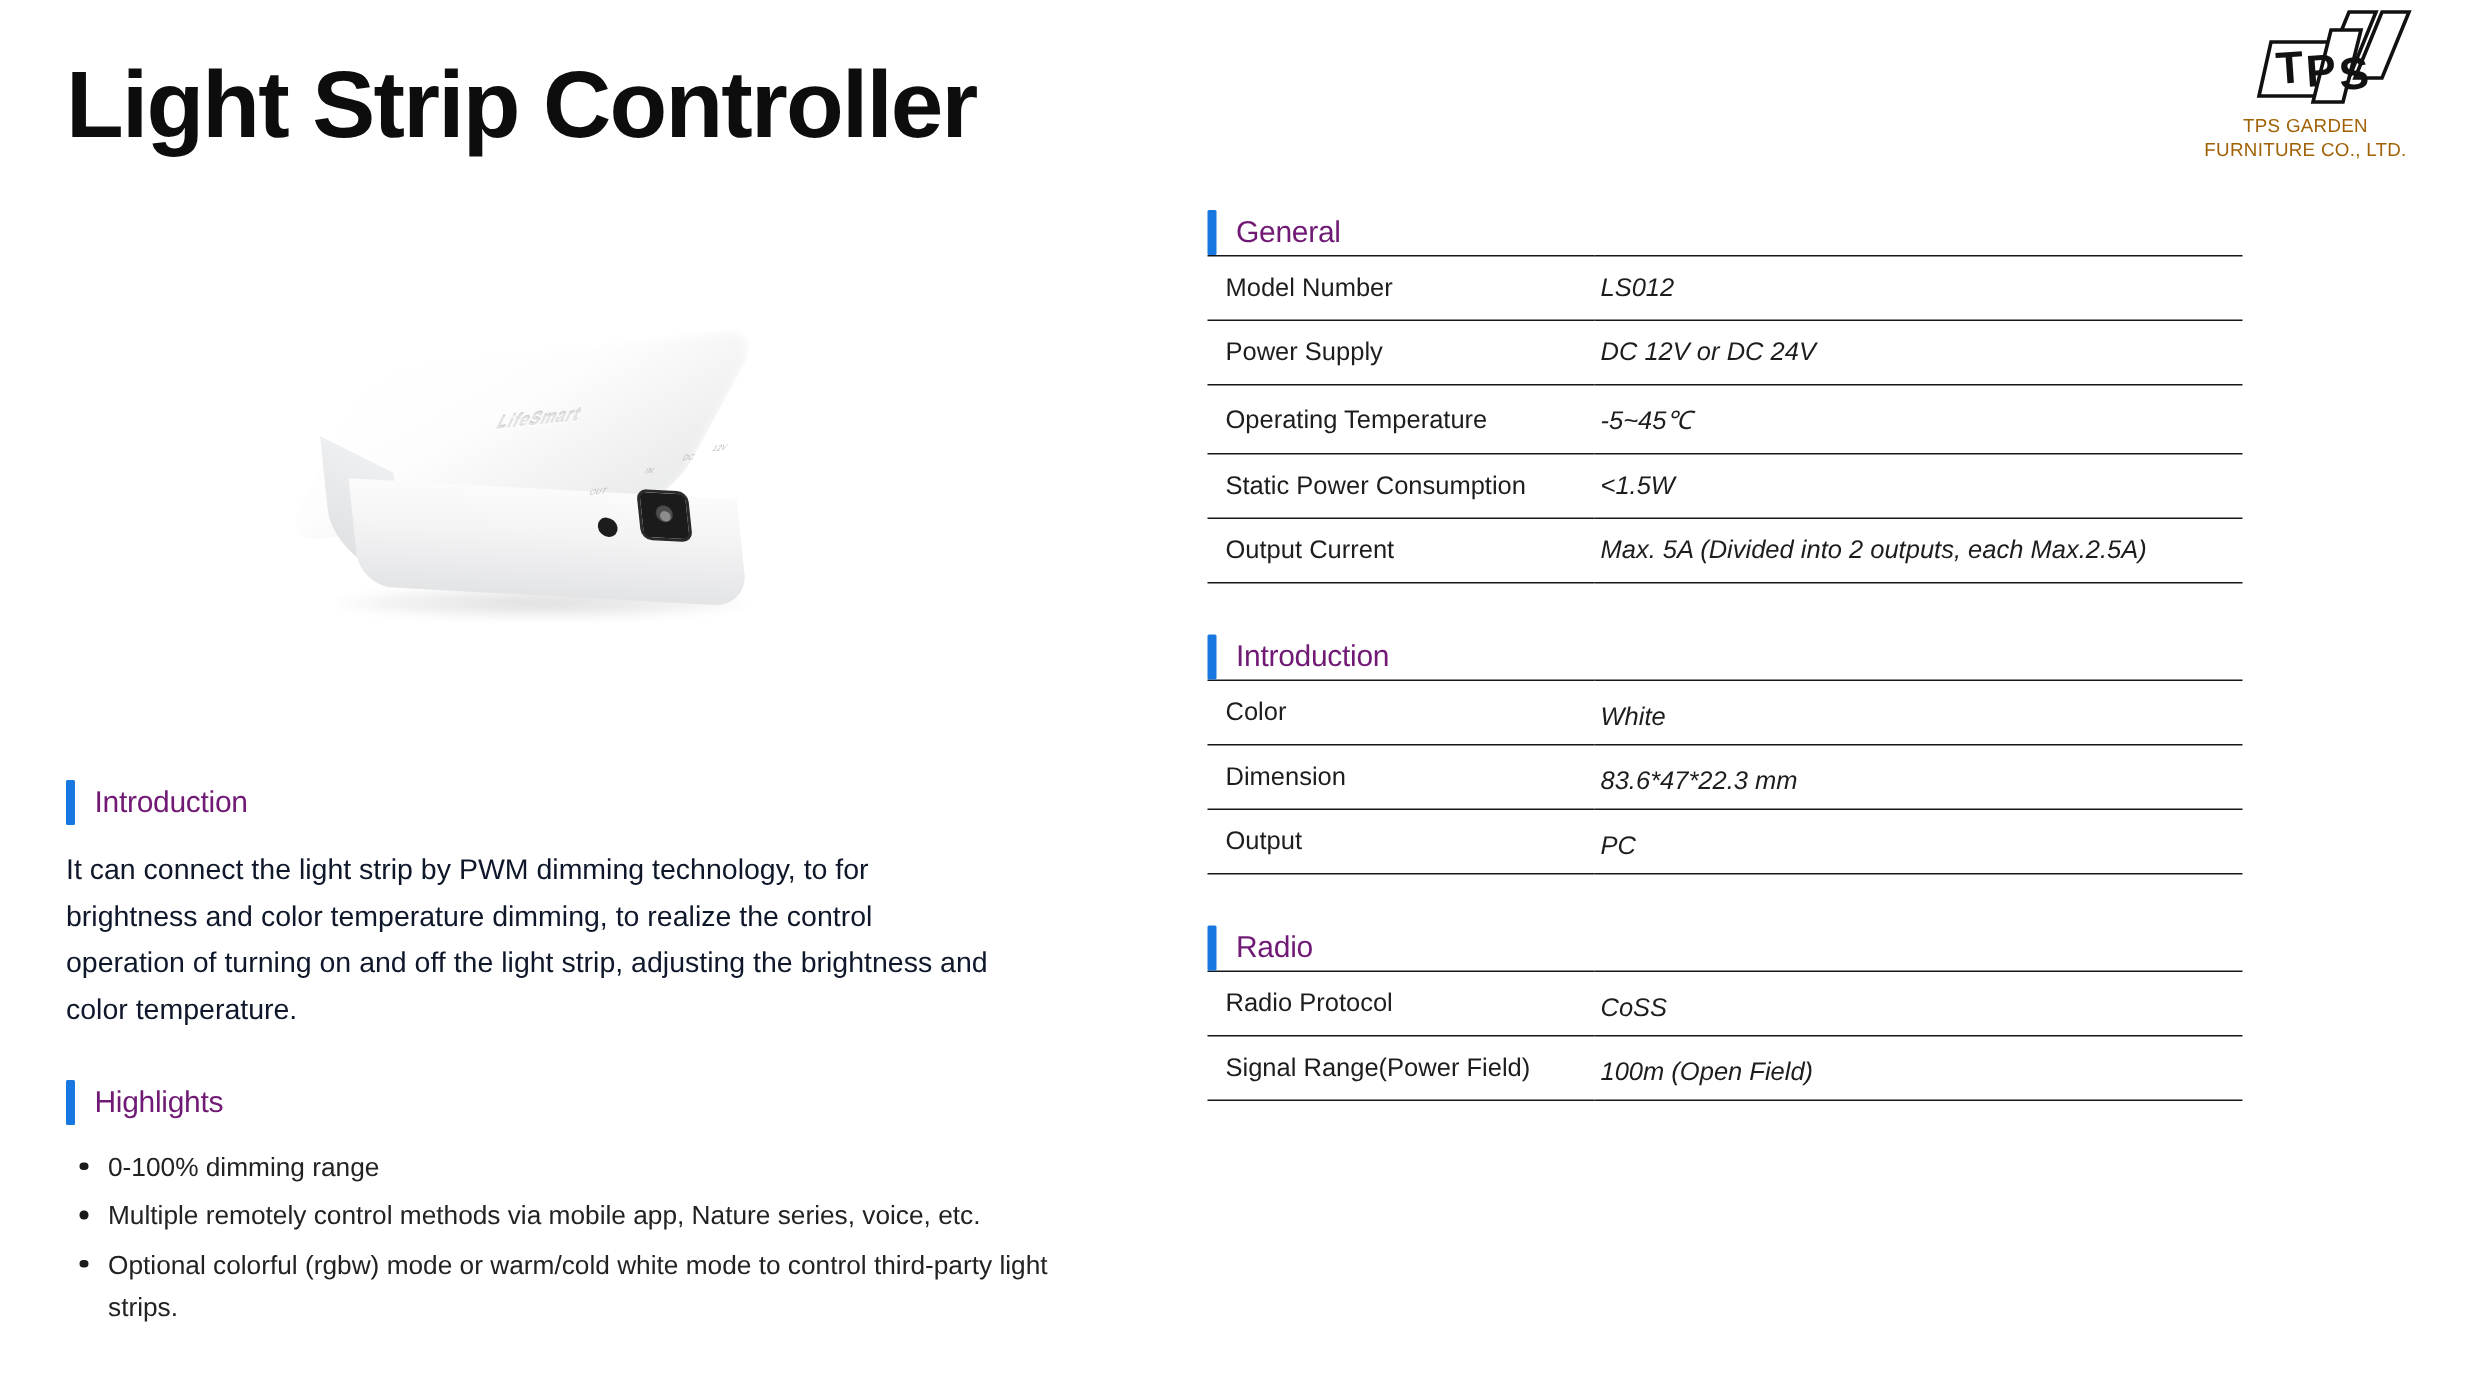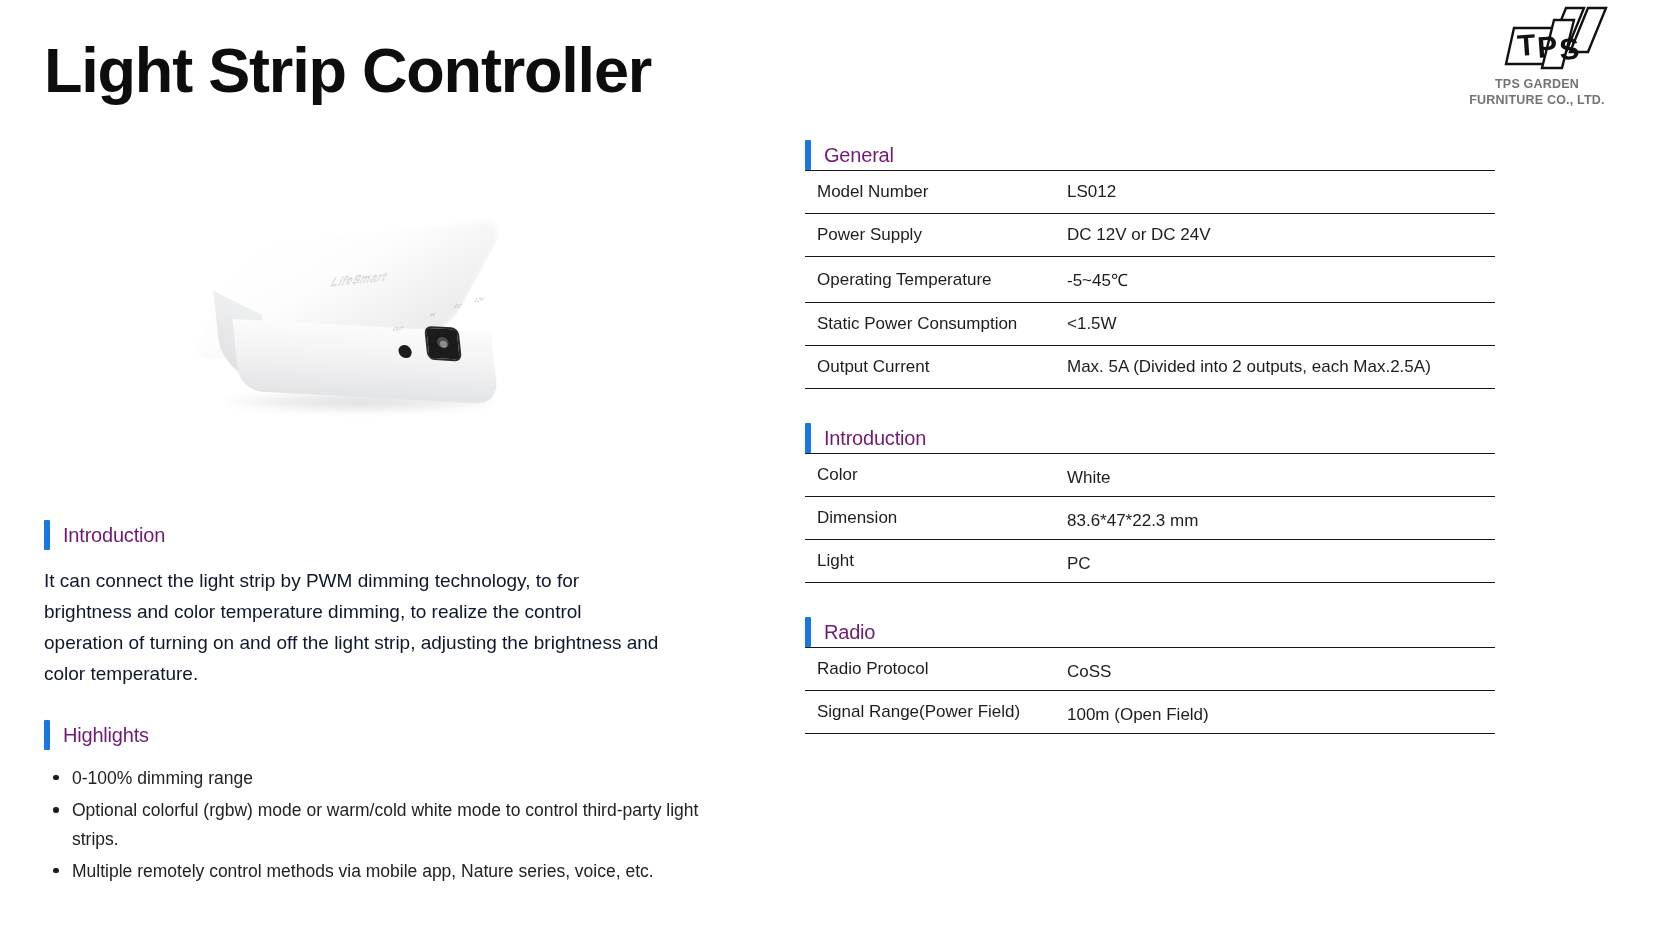--- a/index.html
+++ b/index.html
@@ -42,23 +42,23 @@
   }
   .logo-mark {
     position: relative;
     width: 150px;
     height: 66px;
     margin: 0 auto 4px auto;
   }
   .logo-mark svg { display: block; }
   .logo-text {
     font-size: 12.5px;
-    font-weight: 700;
+    font-weight: 400;
     line-height: 1.28;
-    color: #737373;
+    color: #a16207;
     letter-spacing: 0.2px;
   }
 
   
   .product-figure {
     position: absolute;
     left: 200px;
     top: 215px;
     width: 360px;
     height: 235px;
@@ -255,20 +255,21 @@
     font-size: 17px;
     color: #1d1d1d;
     vertical-align: middle;
   }
   .spec-table td.k {
     width: 258px;
     padding-left: 12px;
   }
   .spec-table td.v {
     padding-left: 4px;
+    font-style: italic;
   }
   .spec-table td.v.nudge { vertical-align: bottom; padding-bottom: 8px; }
 </style>
 </head>
 <body>
 
 <div class="page">
 
   <div class="page-title">Light Strip Controller</div>
 
@@ -317,22 +318,22 @@
       <div class="section-title">Introduction</div>
     </div>
     <p class="intro-body">It can connect the light strip by PWM dimming technology, to for brightness and color temperature dimming, to realize the control operation of turning on and off the light strip, adjusting the brightness and color temperature.</p>
 
     <div class="section-head highlights-head">
       <div class="accent-bar"></div>
       <div class="section-title">Highlights</div>
     </div>
     <ul class="highlights-list">
       <li>0-100% dimming range</li>
+      <li>Multiple remotely control methods via mobile app, Nature series, voice, etc.</li>
       <li>Optional colorful (rgbw) mode or warm/cold white mode to control third-party light strips.</li>
-      <li>Multiple remotely control methods via mobile app, Nature series, voice, etc.</li>
     </ul>
 
   </div>
 
   <div class="right-col">
 
     <div class="spec-block">
       <div class="section-head">
         <div class="accent-bar"></div>
         <div class="section-title">General</div>
@@ -372,21 +373,21 @@
         <tbody>
           <tr>
             <td class="k">Color</td>
             <td class="v nudge">White</td>
           </tr>
           <tr>
             <td class="k">Dimension</td>
             <td class="v nudge">83.6*47*22.3 mm</td>
           </tr>
           <tr>
-            <td class="k">Light</td>
+            <td class="k">Output</td>
             <td class="v nudge">PC</td>
           </tr>
         </tbody>
       </table>
     </div>
 
     <div class="spec-block">
       <div class="section-head">
         <div class="accent-bar"></div>
         <div class="section-title">Radio</div>

